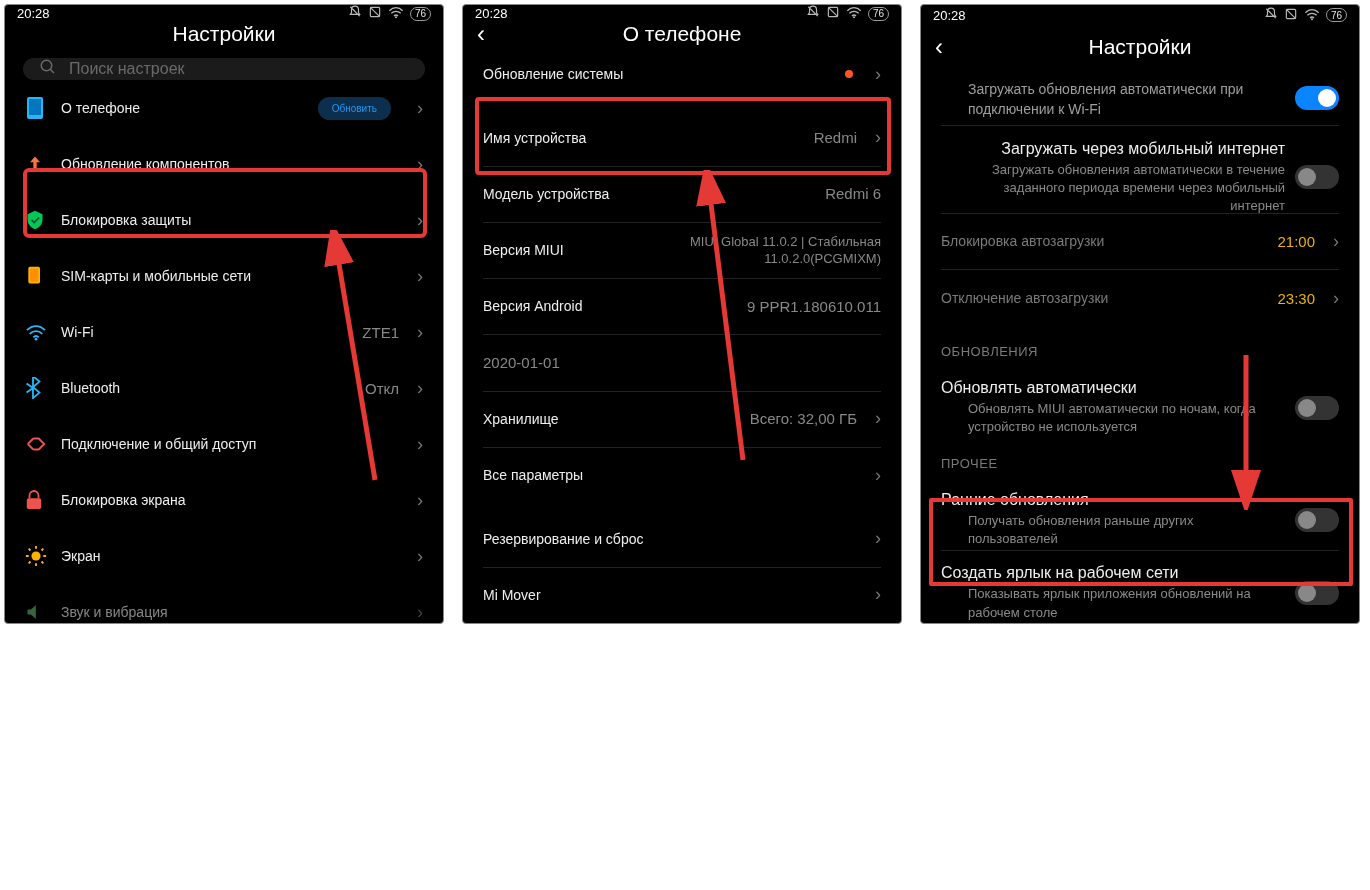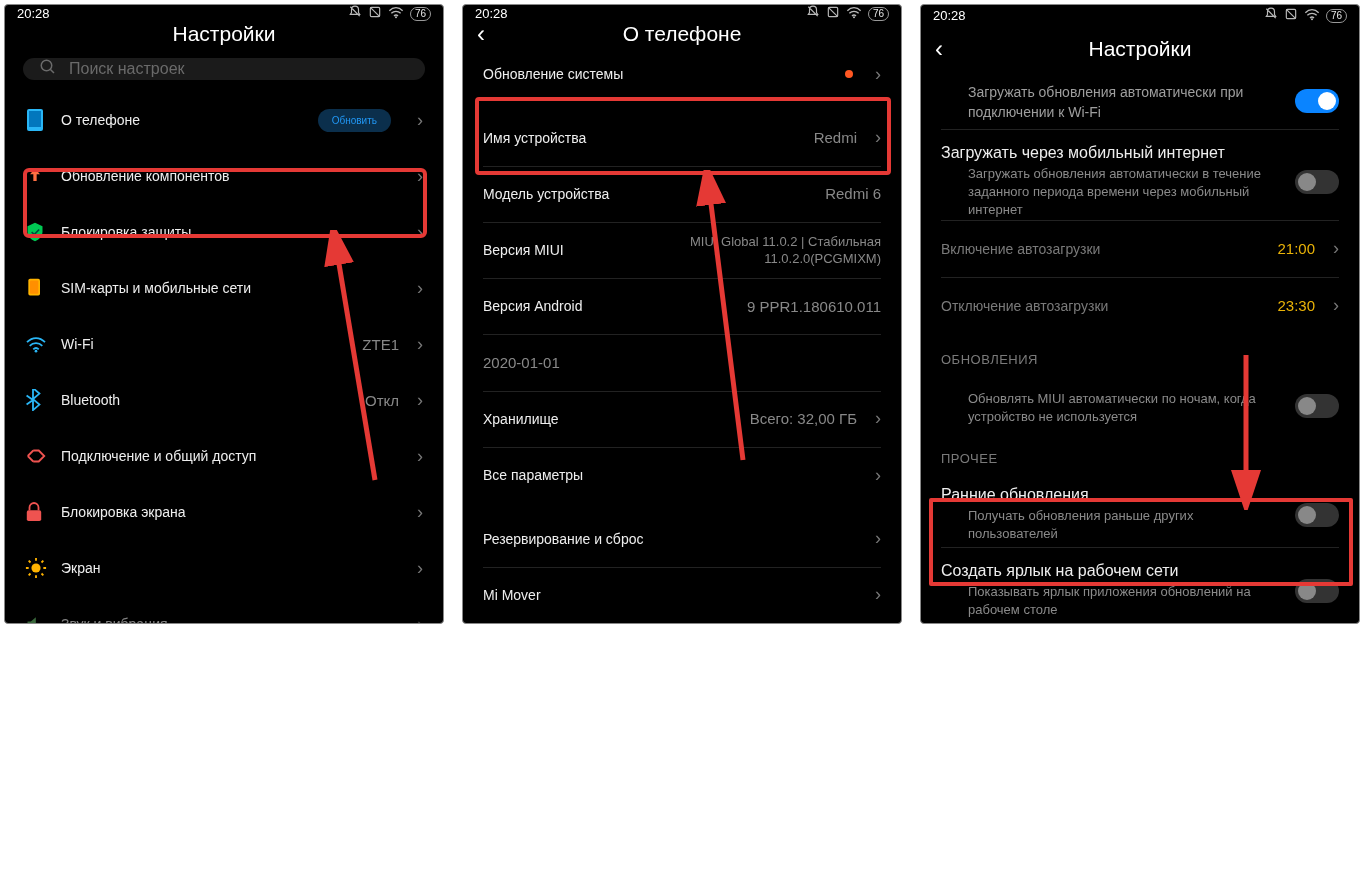--- a/index.html
+++ b/index.html
@@ -52,21 +52,21 @@
     left: 14px;
     font-size: 24px;
     line-height: 1;
   }
   .header .title {
     font-size: 21px;
     font-weight: 500;
     color: #fff;
   }
   .search-box {
-    margin: 12px 18px 12px;
+    margin: 12px 18px 0;
     background: #1b1b1b;
     border-radius: 22px;
     height: 44px;
     display: flex;
     align-items: center;
     padding: 0 16px;
     color: #6a6a6a;
     font-size: 16px;
     gap: 12px;
   }
@@ -418,51 +418,52 @@
       <span class="sub" style="font-size:14px; color:#9e9e9e; flex:1;">Загружать обновления автоматически при подключении к Wi-Fi</span>
       <span class="toggle on">
           <span class="knob"></span>
         </span>
     </div>
   </div>
   <div class="divider"></div>
 
   <div class="row row-col">
     <div class="top">
-      <div style="flex:1;">
+      <div style="flex:1;text-align:right;">
         <div class="label" style="font-size:16px;">Загружать через мобильный интернет</div>
         <div class="sub">Загружать обновления автоматически в течение заданного периода времени через мобильный интернет</div>
       </div>
       <span class="toggle">
           <span class="knob"></span>
         </span>
     </div>
   </div>
   <div class="divider"></div>
 
   <div class="row dim-row">
-    <span class="label">Включение автозагрузки</span>
+    <span class="label">Блокировка автозагрузки</span>
     <span class="value">21:00</span>
     <span class="chev">›</span>
   </div>
   <div class="divider"></div>
 
   <div class="row dim-row">
     <span class="label">Отключение автозагрузки</span>
     <span class="value">23:30</span>
     <span class="chev">›</span>
   </div>
 
   <div class="section-header">ОБНОВЛЕНИЯ</div>
 
   <div class="highlight-box" style="left:8px; top:493px; width:424px; height:88px; border-radius:2px;"></div>
 
   <div class="row row-col">
     <div class="top">
       <div style="flex:1;">
+        <div class="label" style="font-size:16px;">Обновлять автоматически</div>
         <div class="sub">Обновлять MIUI автоматически по ночам, когда устройство не используется</div>
       </div>
       <span class="toggle">
           <span class="knob"></span>
         </span>
     </div>
   </div>
 
   <div class="section-header">ПРОЧЕЕ</div>
 

